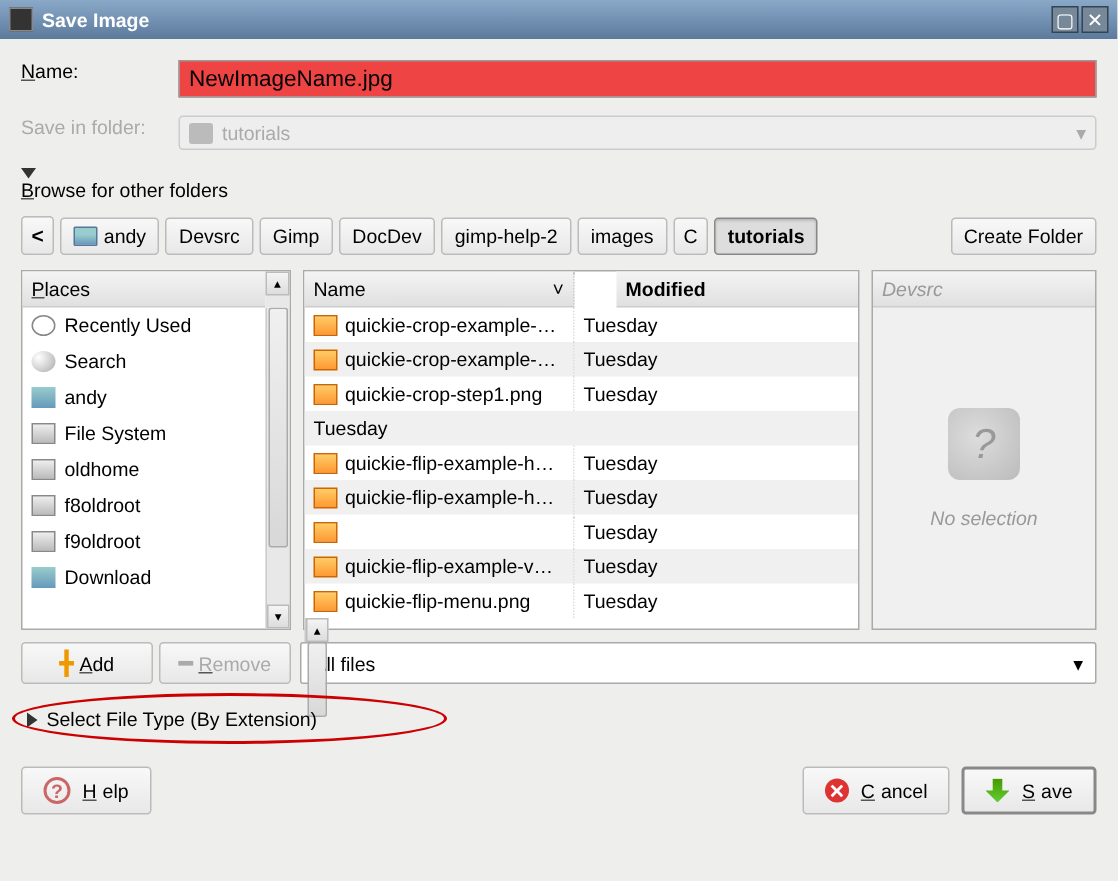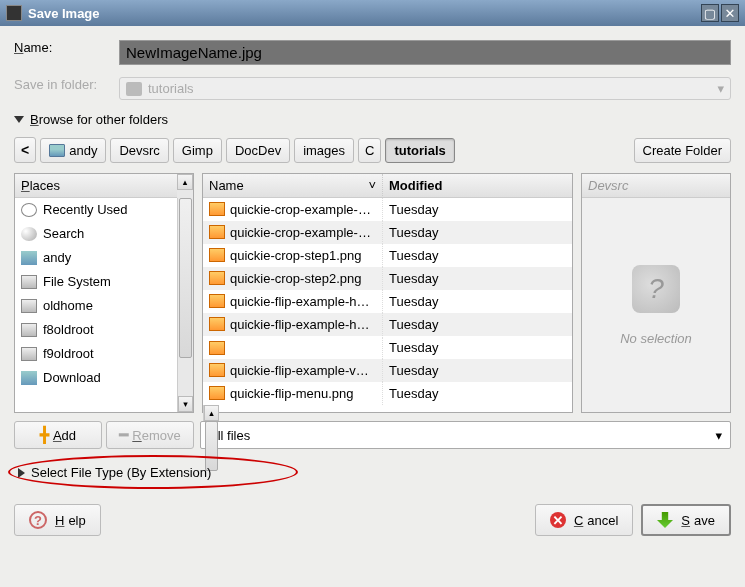--- a/index.html
+++ b/index.html
@@ -5,49 +5,49 @@
 * { box-sizing: border-box; margin: 0; padding: 0; font-family: sans-serif; font-size: 13px; }
 body { background: #eeeeec; width: 745px; height: 587px; overflow: hidden; }
 .titlebar { background: linear-gradient(#8aa8c8, #5c7a9c); height: 26px; display: flex; align-items: center; padding: 0 6px; color: #fff; }
 .titlebar-icon { width: 16px; height: 16px; background: #333; border: 1px solid #888; margin-right: 6px; }
 .titlebar-title { font-weight: bold; flex: 1; }
 .titlebar-btn { width: 18px; height: 18px; border: 1px solid #345; background: #789; color: #fff; display: flex; align-items: center; justify-content: center; margin-left: 2px; cursor: pointer; }
 .content { padding: 14px; }
 .row { display: flex; align-items: flex-start; margin-bottom: 12px; }
 .label { width: 105px; }
 .underline { text-decoration: underline; text-decoration-color: #555; }
-.name-input { flex: 1; padding: 3px 6px; border: 1px solid #999; background: #737373; font-size: 15px; }
+.name-input { flex: 1; padding: 3px 6px; border: 1px solid #999; background: #ef4444; font-size: 15px; }
 .disabled { color: #aaa; }
 .folder-btn { flex: 1; display: flex; align-items: center; border: 1px solid #ccc; background: #eee; padding: 3px 6px; color: #aaa; border-radius: 3px; }
 .folder-icon { width: 16px; height: 14px; background: #bbb; margin-right: 6px; border-radius: 2px; }
 .chev { margin-left: auto; }
-.browse-row { display: flex; align-items: center; margin-bottom: 10px; }
+.browse-row { display: flex; margin-bottom: 10px; flex-direction: column; }
 .tri-down { width: 0; height: 0; border-left: 5px solid transparent; border-right: 5px solid transparent; border-top: 7px solid #333; margin-right: 6px; }
 .tri-right { width: 0; height: 0; border-top: 5px solid transparent; border-bottom: 5px solid transparent; border-left: 7px solid #333; margin-right: 6px; }
 .path-row { display: flex; align-items: center; gap: 4px; margin-bottom: 10px; }
 .btn { border: 1px solid #bbb; background: linear-gradient(#f8f8f8,#e8e8e8); padding: 4px 8px; border-radius: 3px; cursor: pointer; display: inline-flex; align-items: center; gap: 4px; }
 .btn.active { background: #ddd; border-color: #888; box-shadow: inset 0 1px 2px rgba(0,0,0,0.2); font-weight: bold; }
 .btn.narrow { padding: 4px 6px; }
 .nav-left-btn { font-size: 14px; font-weight: bold; }
 .folder-small { width: 16px; height: 13px; background: linear-gradient(#9cc 40%, #69b); border-radius: 1px; border: 1px solid #579; }
 .create-folder { margin-left: auto; }
 .main-area { display: flex; gap: 8px; height: 240px; }
 .panel { border: 1px solid #aaa; background: #fff; display: flex; flex-direction: column; }
 .places { width: 180px; }
 .filelist { flex: 1; display: flex; }
 .preview { width: 150px; background: #f0f0f0; align-items: center; justify-content: center; display: flex; flex-direction: column; color: #999; font-style: italic; }
 .col-header { background: linear-gradient(#f4f4f4,#e0e0e0); border-bottom: 1px solid #ccc; padding: 4px 6px; font-weight: normal; display: flex; align-items: center; }
 .list { flex: 1; overflow: hidden; }
 .list-row { display: flex; align-items: center; padding: 4px 6px; gap: 6px; border-bottom: 1px solid transparent; }
-.fl-headers { display: flex; }
+.fl-headers { display: flex; gap: 28px; }
 .fl-name-h { width: 180px; border-right: 1px dotted #ccc; }
 .fl-mod-h { flex: 1; font-weight: bold; }
 .fl-body { flex: 1; overflow: hidden; }
 .fl-row { display: flex; align-items: center; }
-.fl-name { width: 180px; display: flex; gap: 5px; padding: 4px 6px; overflow: hidden; white-space: nowrap; text-overflow: ellipsis; border-right: 1px dotted #ddd; }
+.fl-name { width: 180px; display: flex; align-items: center; gap: 5px; padding: 4px 6px; overflow: hidden; white-space: nowrap; text-overflow: ellipsis; border-right: 1px dotted #ddd; }
 .fl-mod { flex: 1; padding: 4px 6px; }
 .img-icon { width: 16px; height: 14px; background: linear-gradient(#fc6,#f93); border: 1px solid #c60; flex-shrink: 0; }
 .place-icon { width: 16px; height: 14px; flex-shrink: 0; }
 .srch-i { background: radial-gradient(circle at 30% 30%, #fff, #aaa); border-radius: 50%; }
 .clock-i { background: #fff; border: 1px solid #888; border-radius: 50%; }
 .home-i { background: linear-gradient(#9cc, #69b); }
 .desk-i { background: linear-gradient(#ddd,#aaa); }
 .drive-i { background: linear-gradient(#eee,#bbb); border: 1px solid #888; }
 .scrollbar { width: 16px; background: #e8e8e8; border-left: 1px solid #ccc; display: flex; flex-direction: column; }
 .sb-btn { height: 16px; background: linear-gradient(#f4f4f4,#ddd); border: 1px solid #bbb; display: flex; align-items: center; justify-content: center; font-size: 9px; }
@@ -104,20 +104,21 @@
 
   <div class="path-row">
     <button class="btn narrow nav-left-btn">&lt;</button>
     <button class="btn">
         <span class="folder-small"></span>
         <span>andy</span>
       </button>
     <button class="btn">Devsrc</button>
     <button class="btn">Gimp</button>
     <button class="btn">DocDev</button>
+    <button class="btn">gimp-help-2</button>
     <button class="btn">images</button>
     <button class="btn narrow">C</button>
     <button class="btn active">tutorials</button>
     <button class="btn create-folder">Create Folder</button>
   </div>
 
   <div class="main-area">
     <div class="panel places">
       <div style="display:flex;">
         <div class="col-header" style="flex:1;">
@@ -197,24 +198,20 @@
               <div class="fl-mod">Tuesday</div>
             </div>
             <div class="fl-row">
               <div class="fl-name">
                 <span class="img-icon"></span>
                 <span>quickie-crop-step1.png</span>
               </div>
               <div class="fl-mod">Tuesday</div>
             </div>
             <div class="fl-row alt" style="background: rgb(240, 240, 240);">
-              <div class="fl-name">
-                <span class="img-icon"></span>
-                <span>quickie-crop-step2.png</span>
-              </div>
               <div class="fl-mod">Tuesday</div>
             </div>
             <div class="fl-row">
               <div class="fl-name">
                 <span class="img-icon"></span>
                 <span>quickie-flip-example-h…</span>
               </div>
               <div class="fl-mod">Tuesday</div>
             </div>
             <div class="fl-row alt" style="background: rgb(240, 240, 240);">

